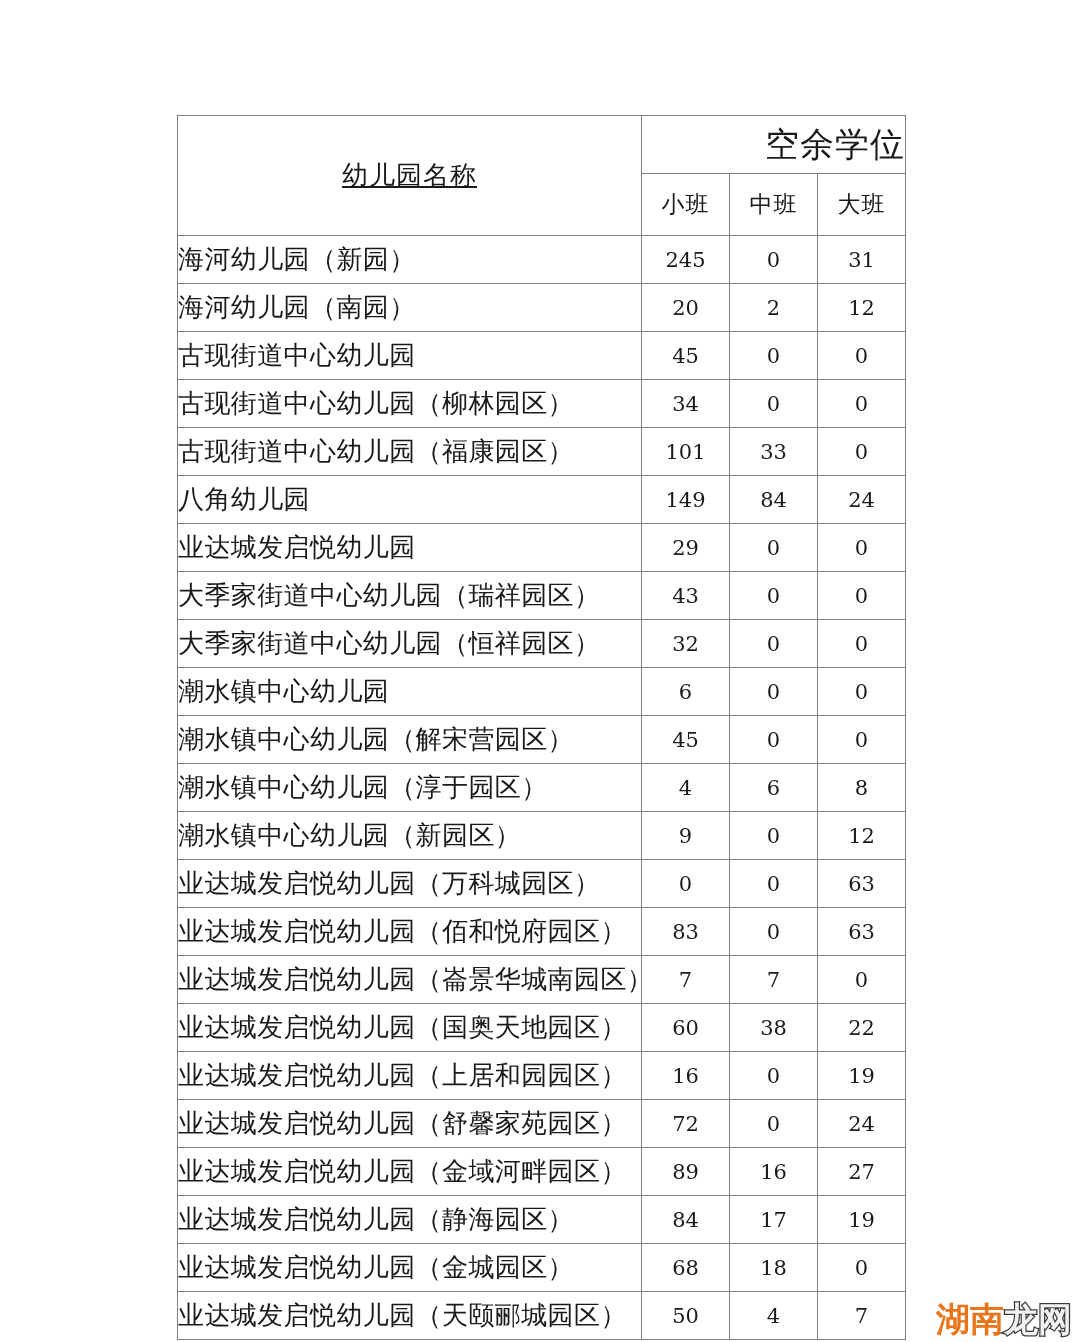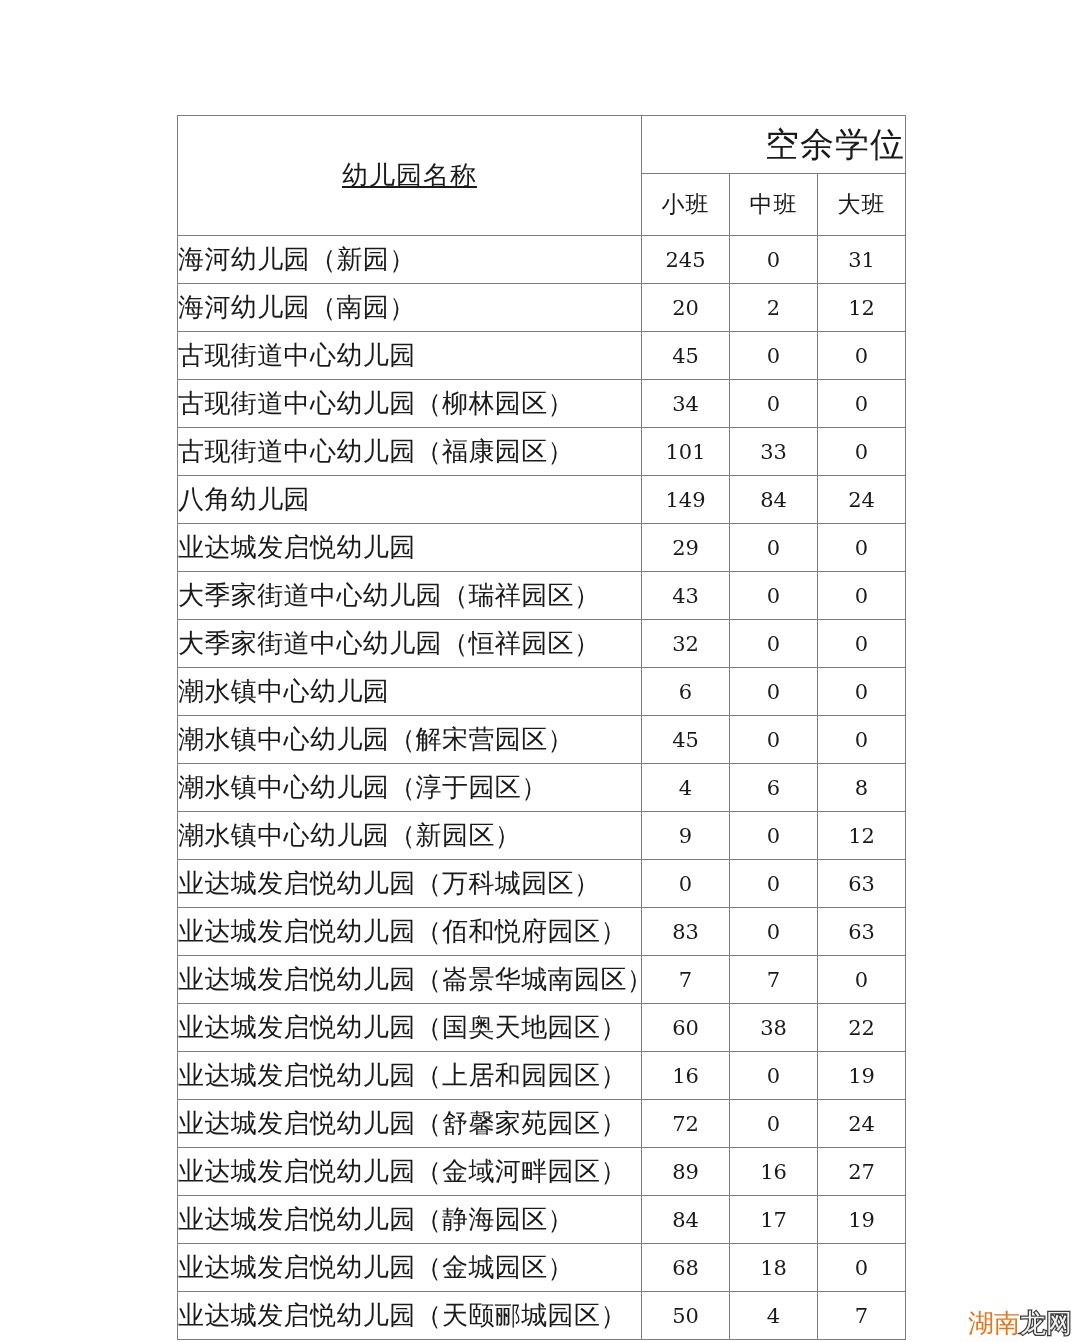--- a/index.html
+++ b/index.html
@@ -88,22 +88,22 @@
     font-size: 21px;
     font-family: "DejaVu Serif", "Liberation Serif", serif;
   }
 
   
   #watermark {
     position: absolute;
     right: 8px;
     bottom: 6px;
     font-family: "DejaVu Sans", "Liberation Sans", sans-serif;
-    font-size: 26px;
-    font-weight: normal;
+    font-size: 34px;
+    font-weight: bold;
     letter-spacing: 0px;
     line-height: 1;
     user-select: none;
     white-space: nowrap;
   }
   #watermark .wm-a {
     color: #e8751a;
     -webkit-text-stroke: 2.5px #ffffff;
     paint-order: stroke fill;
   }

